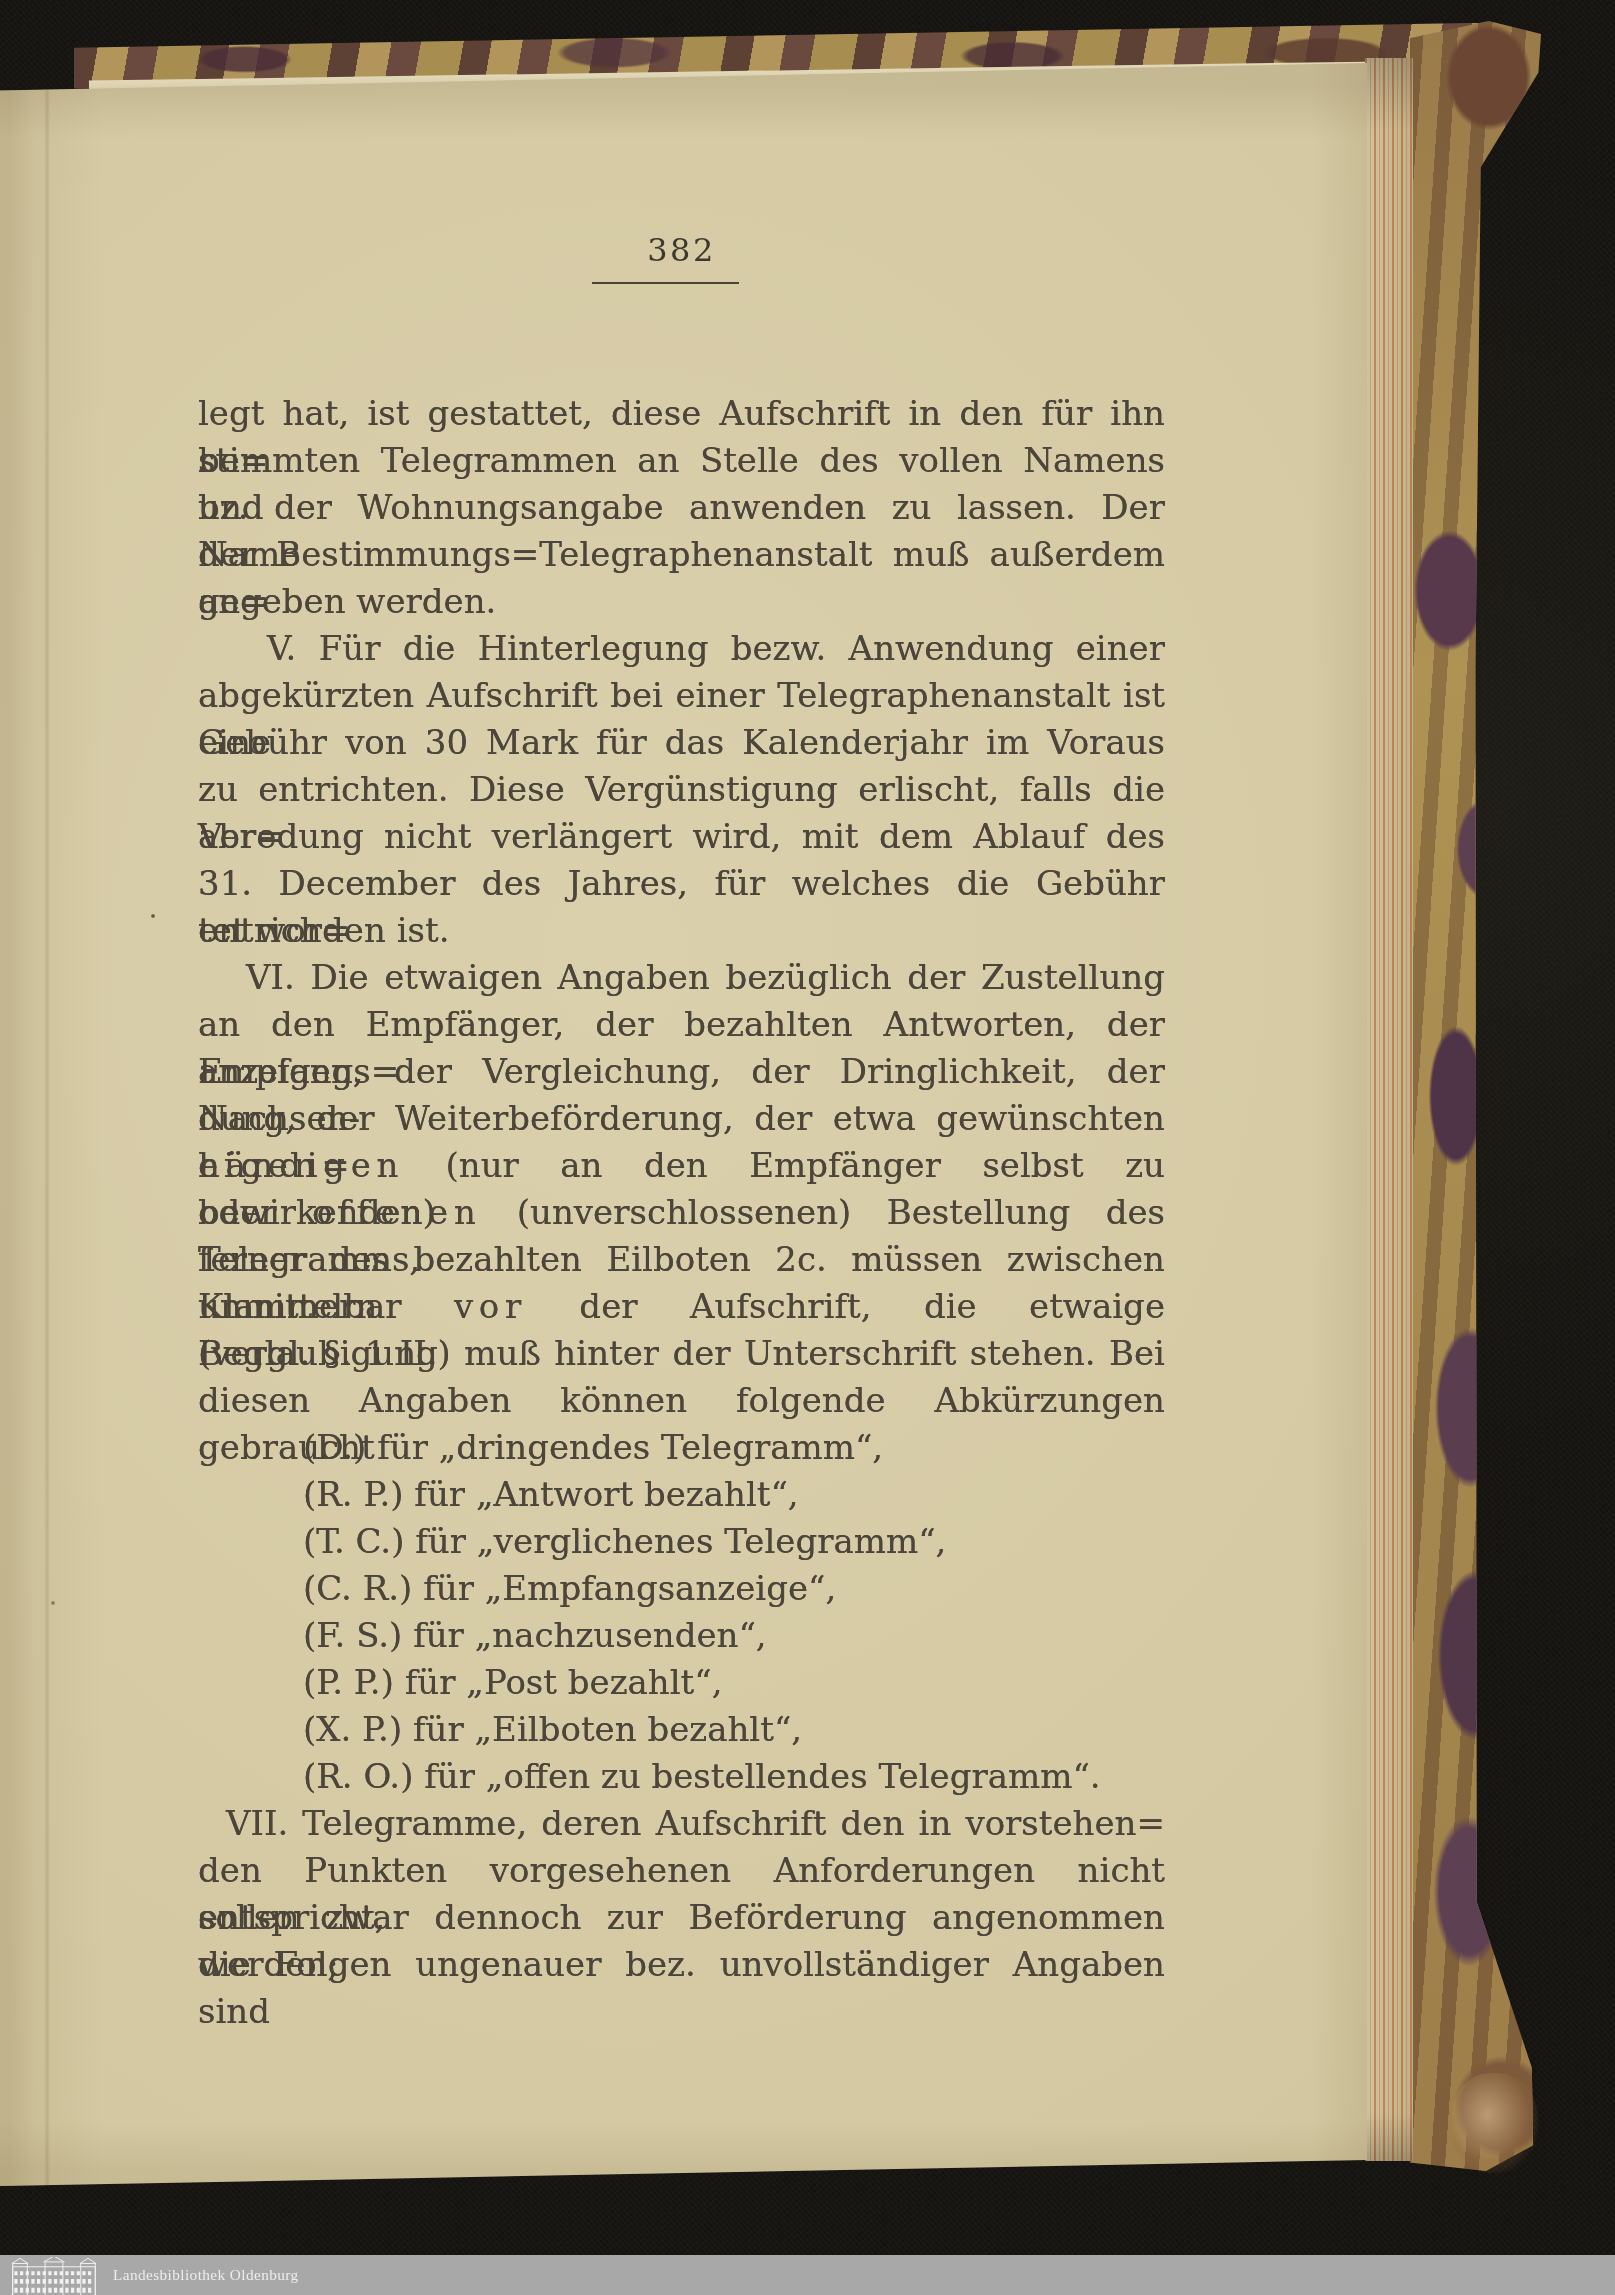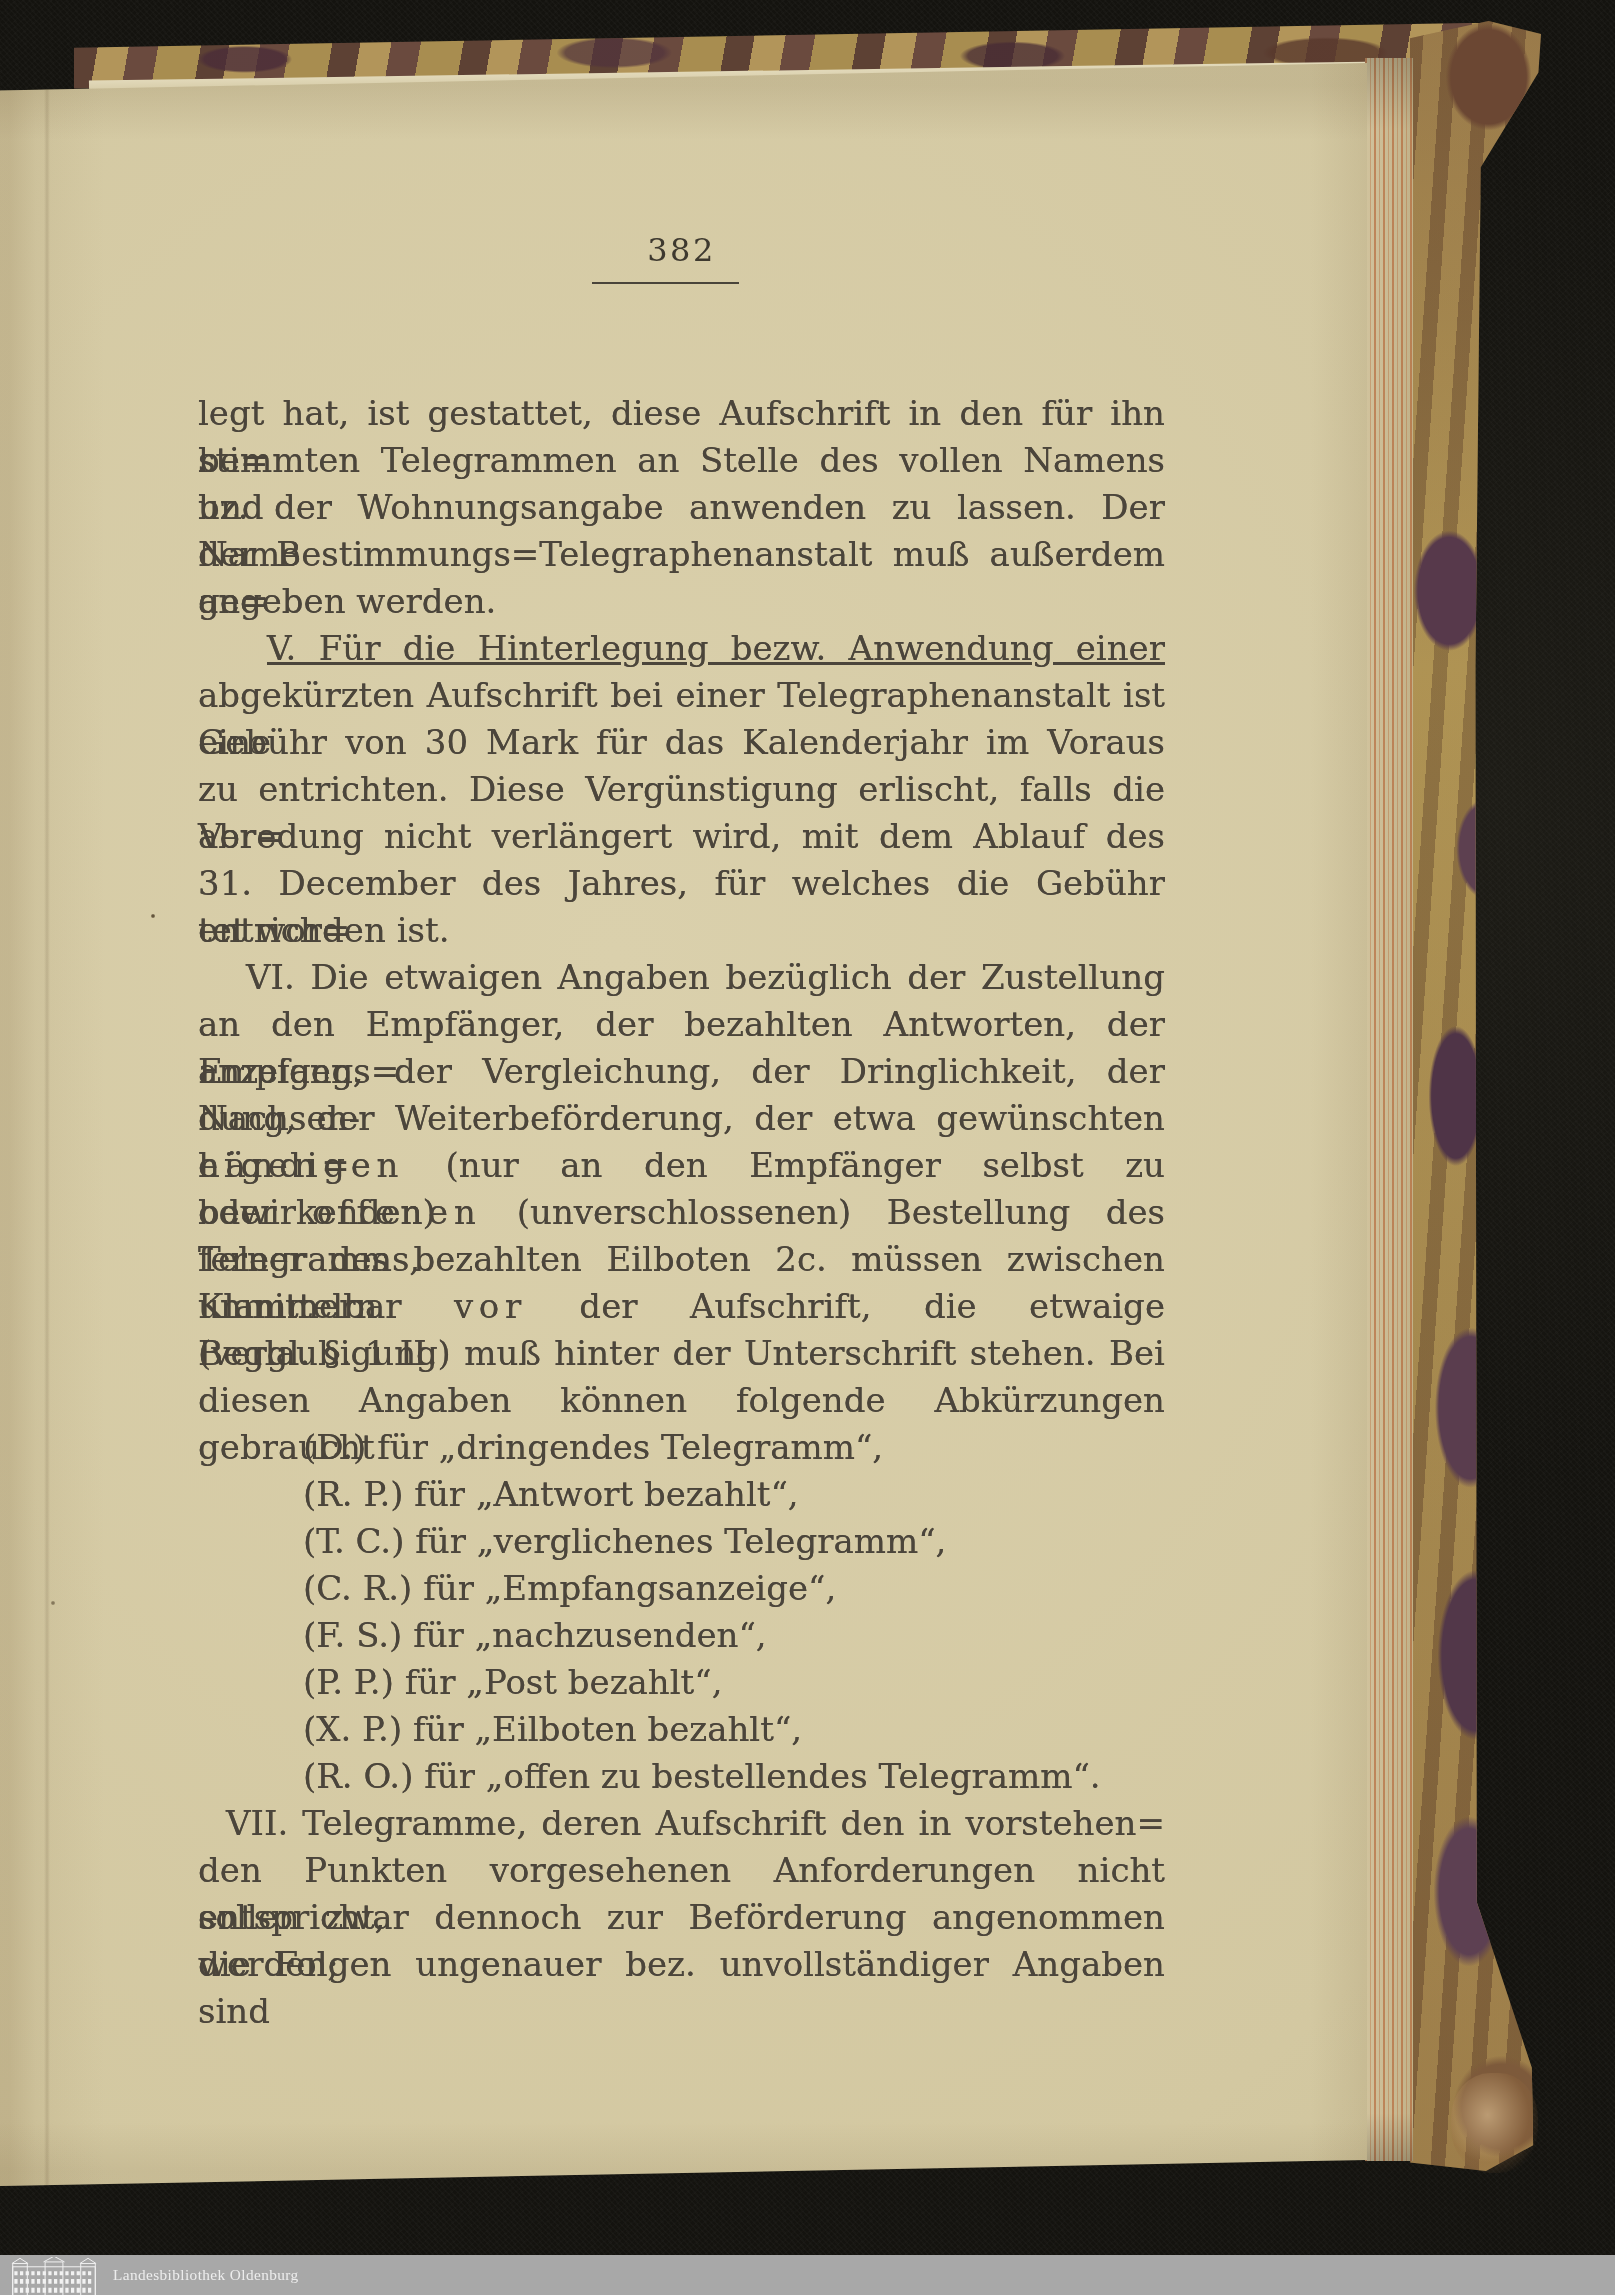--- a/index.html
+++ b/index.html
@@ -77,21 +77,21 @@
   #page-number{font-size:32px;letter-spacing:2.4px;color:#3e392f;}
   #page-number-rule{position:absolute;left:592px;top:219px;width:147px;height:2.4px;background:#49443a;}
   #text-block{position:absolute;left:198px;top:279px;width:967px;margin-top:48px;}
   .line{
     line-height:47px;height:47px;font-size:34px;color:#4b453b;
     text-align:justify;text-align-last:justify;
     text-shadow:0 0 0.4px rgba(75,69,59,.8);
   }
   .e{text-align:left;text-align-last:left;}
   .li{text-align:center;text-align-last:left;padding-left:105px;}
-  .i85{padding-left:69px;text-decoration:underline;}
+  .i85{padding-left:69px;}
   .i60{padding-left:48px;}
   .i35{padding-left:28px;}
   .sp{letter-spacing:5.7px;}
   
   #library-bar{
     position:absolute;left:0;top:2255px;width:1615px;height:40px;background:#a8a8a8;text-align:right;
   }
   #library-logo{position:absolute;left:3.2px;top:1.6px;}
   #library-label{
     position:absolute;left:113px;top:10.5px;font-family:"Liberation Serif", serif;

